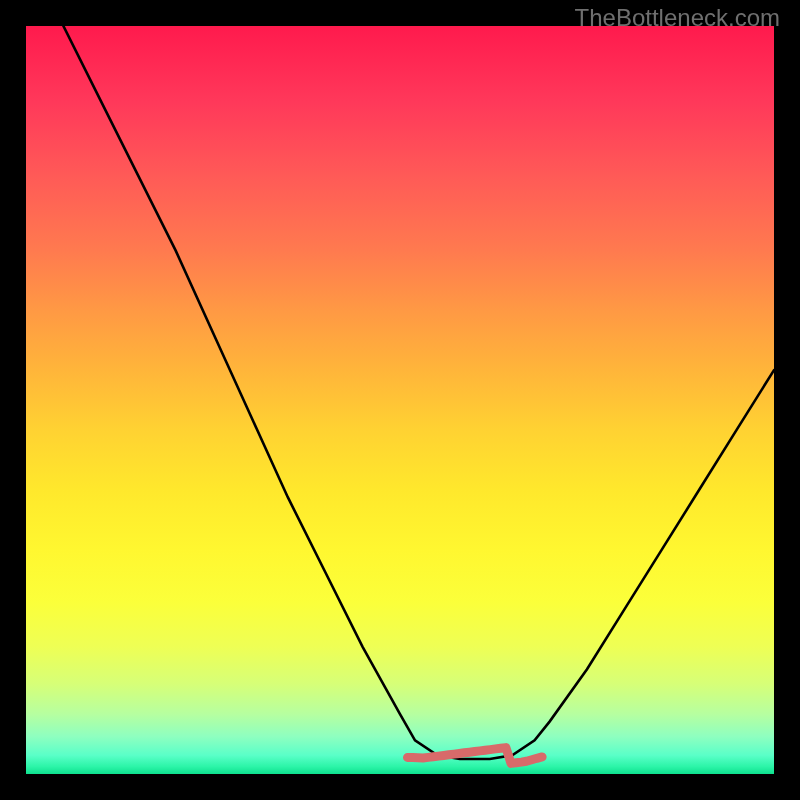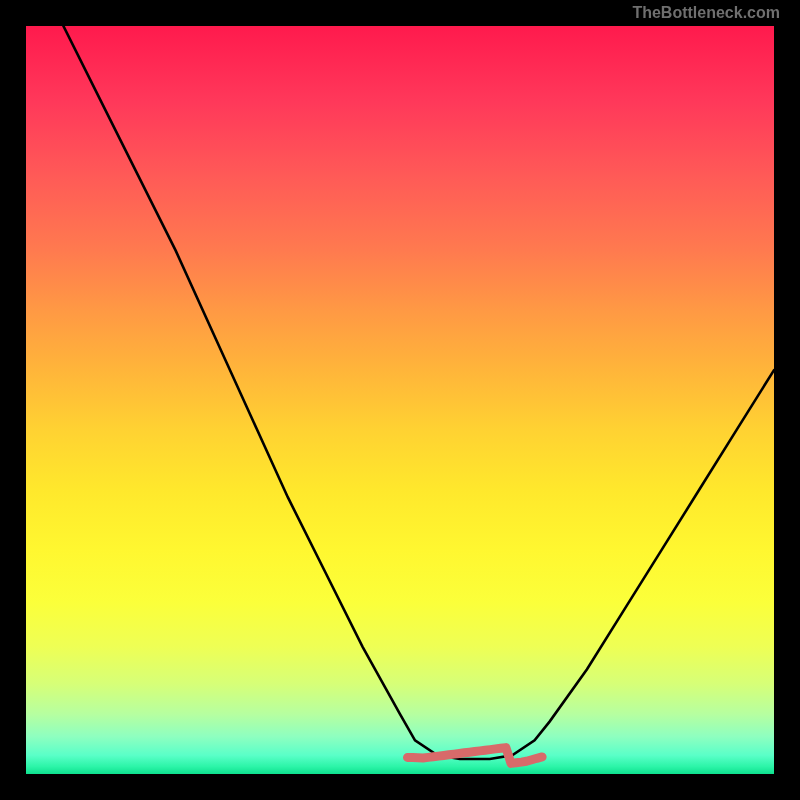--- a/index.html
+++ b/index.html
@@ -53,22 +53,22 @@
     position: absolute;
     inset: 0;
     width: 100%;
     height: 100%;
   }
   .watermark {
     position: absolute;
     top: 4px;
     right: 20px;
     color: #6f6f6f;
-    font-size: 16px;
-    font-weight: 700;
+    font-size: 24px;
+    font-weight: 400;
     letter-spacing: 0;
     user-select: none;
   }
 </style>
 </head>
 <body>
 
 <div class="stage">
 
   <div class="plot">

